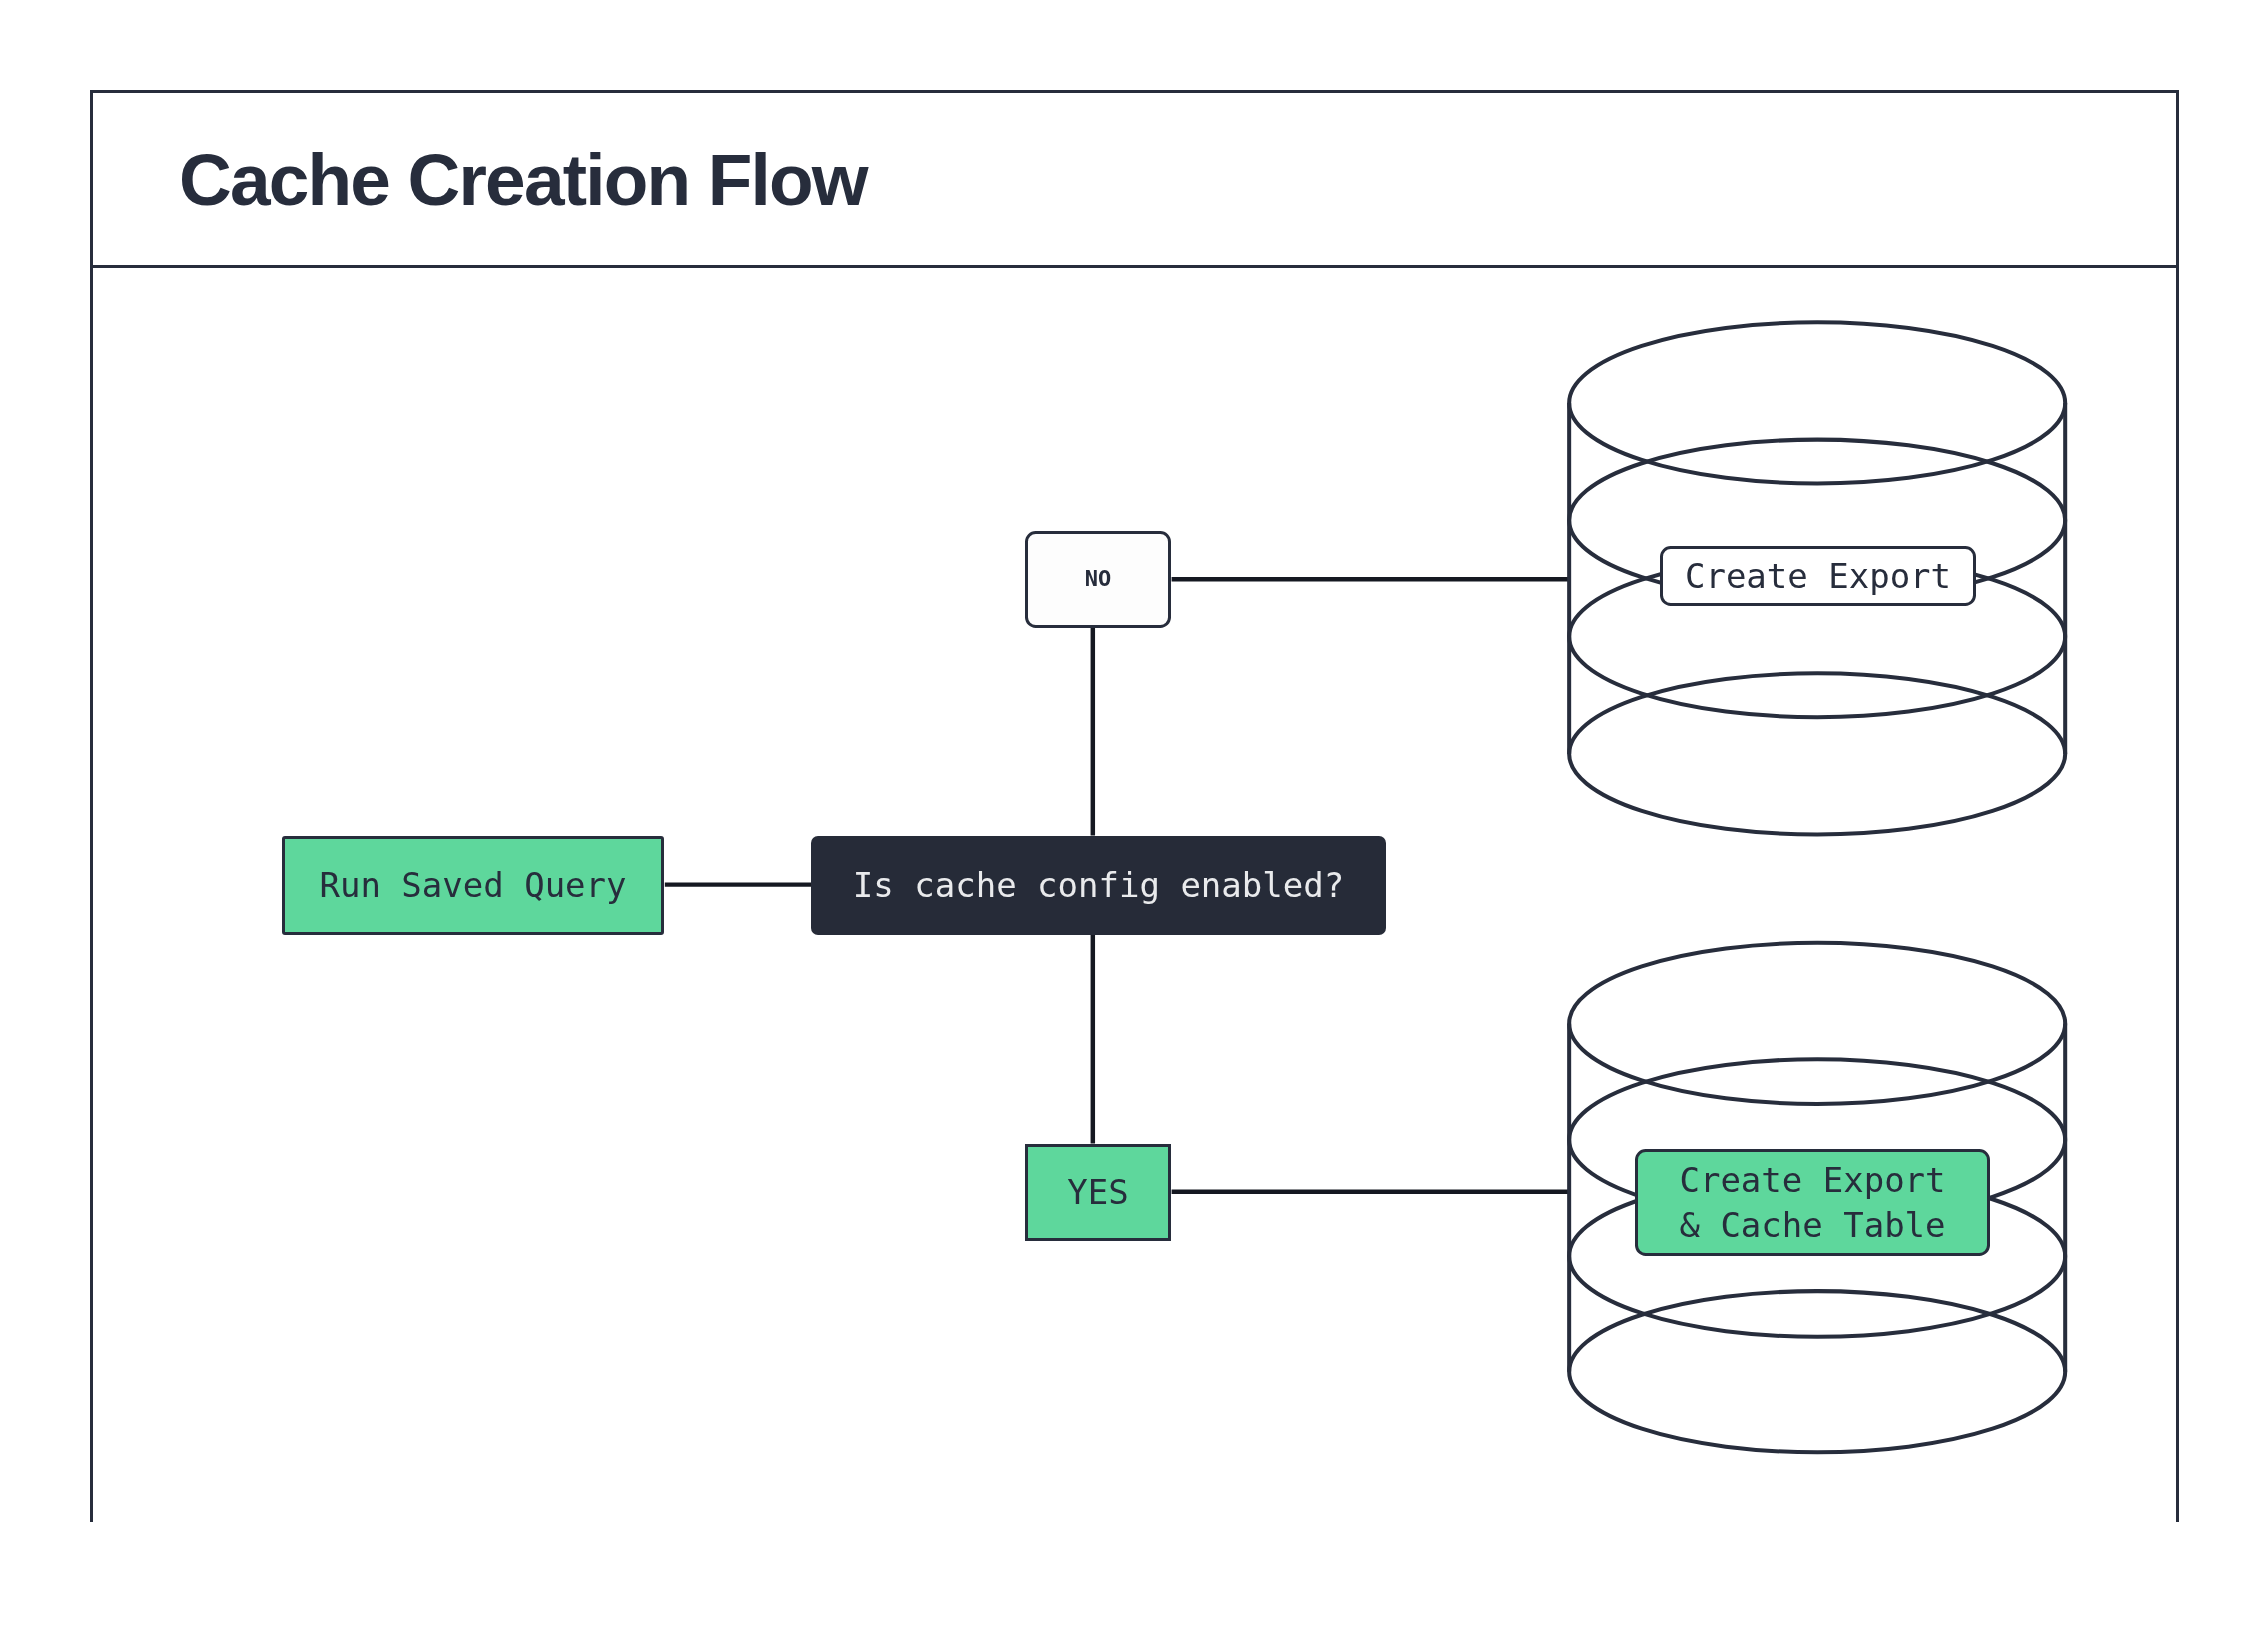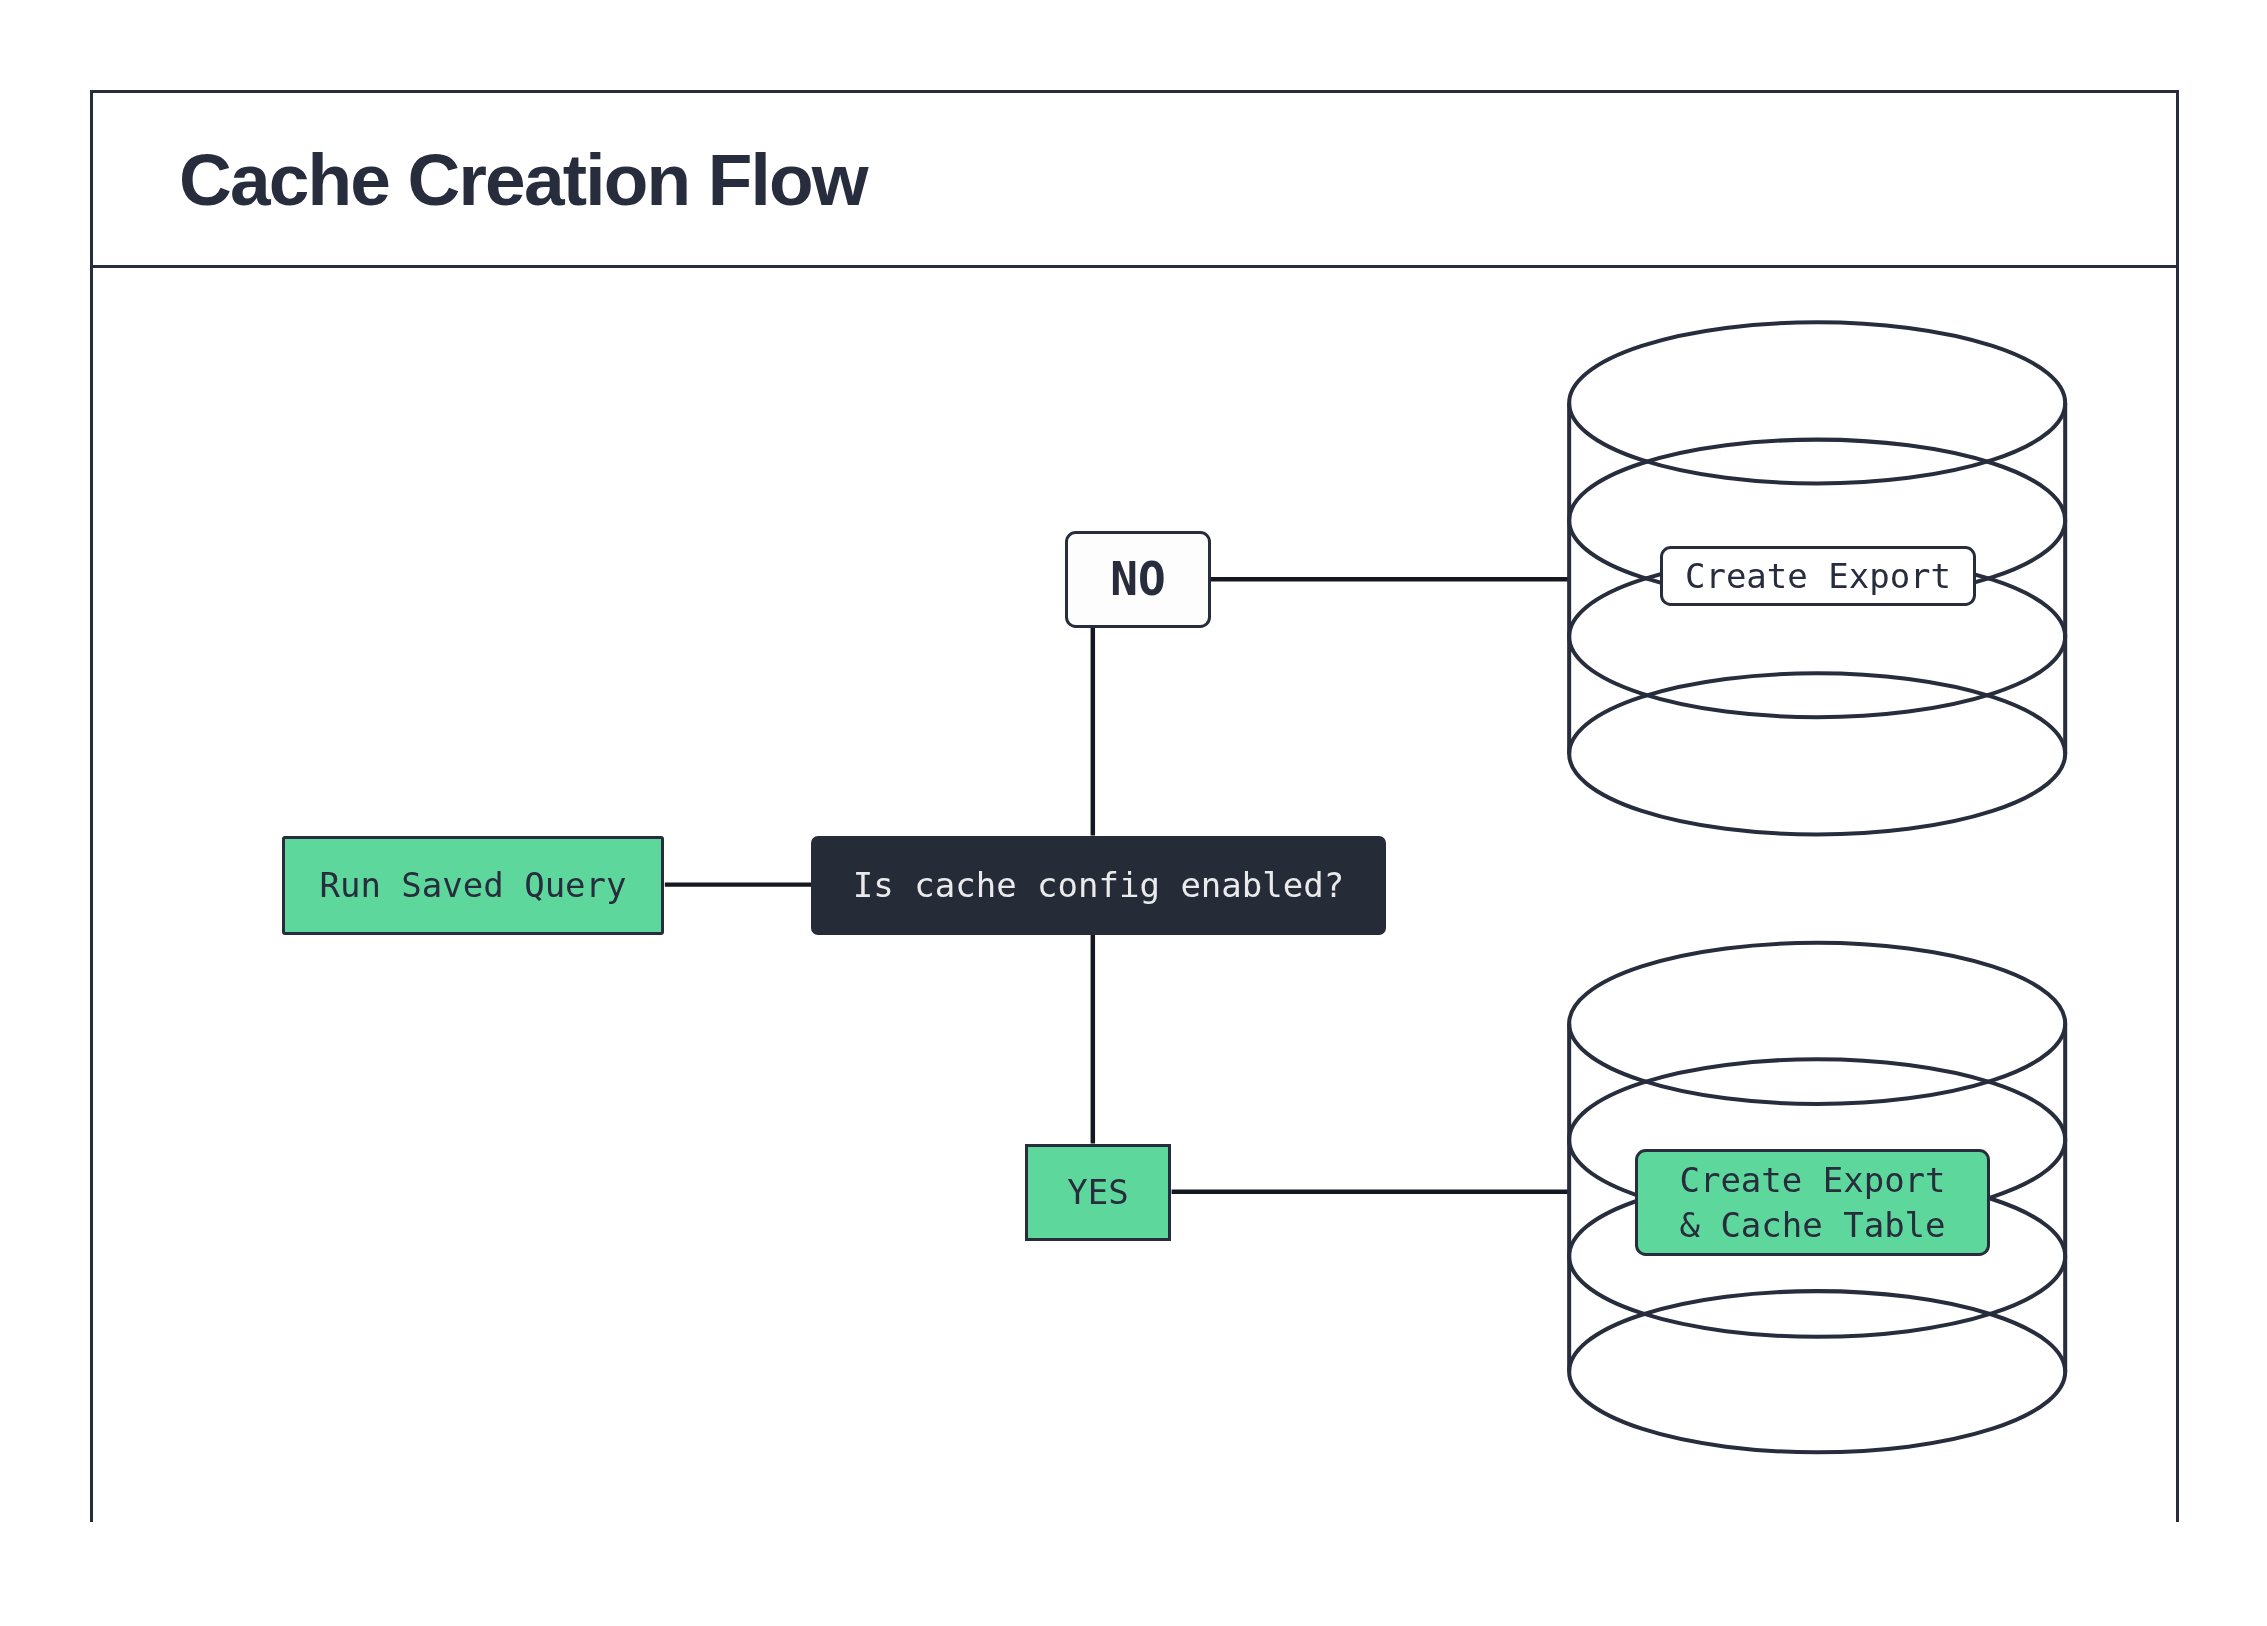--- a/index.html
+++ b/index.html
@@ -76,22 +76,21 @@
     background: #262b38;
     color: #e9eaec;
     border-radius: 7px;
   }
   .node-no {
     left: 1025px; top: 531px; width: 146px; height: 97px;
     background: #fdfdfd;
     border: 3.6px solid #272d3c;
     border-radius: 10.7px;
     font-weight: 700;
-    font-size: 46px;
-    margin-left: 40px;
+    font-size: 22px;
   }
   .node-yes {
     left: 1025px; top: 1144px; width: 146px; height: 97px;
     background: #5ed79c;
     border: 3.6px solid #272d3c;
     border-radius: 0;
     font-weight: 400;
     font-size: 34px;
   }
   .db-label-no {

